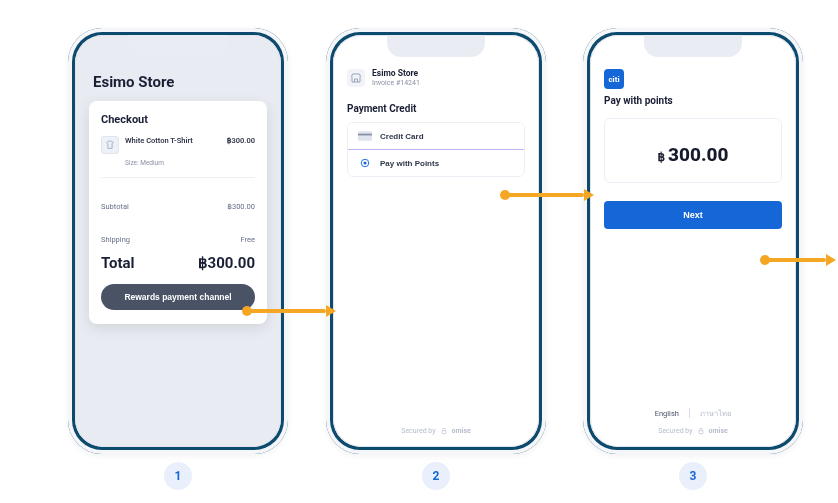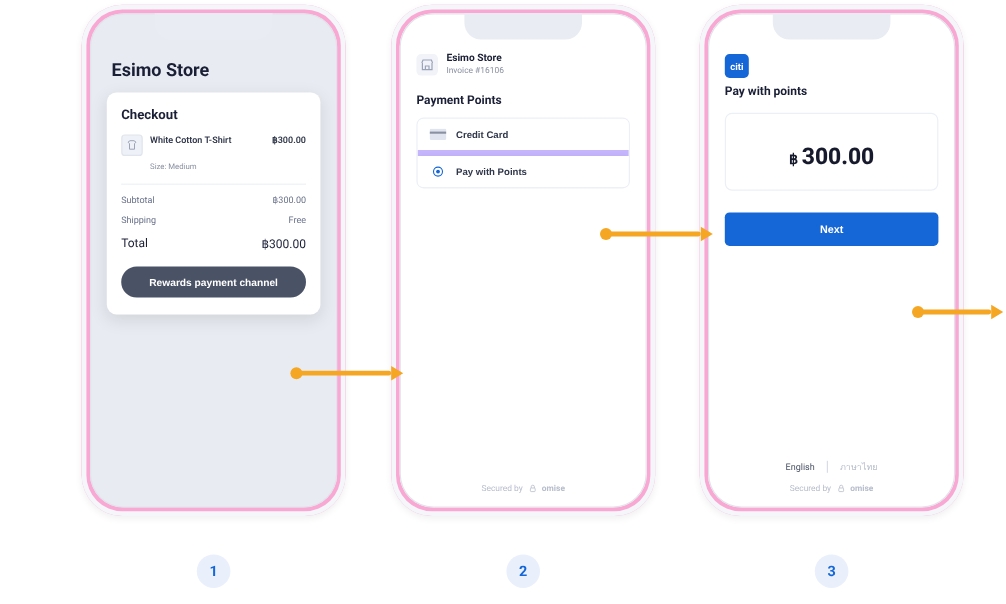--- a/index.html
+++ b/index.html
@@ -16,26 +16,26 @@
     height: 503px;
     box-sizing: border-box;
     overflow: hidden;
   }
 
   
   .phone {
     position: absolute;
     width: 220px;
     height: 426px;
-    background: #f9a8d4;
+    background: #0c4a6e;
     border-radius: 34px;
     box-shadow:
       0 2px 6px rgba(0,0,0,0.06),
       inset 0 0 0 4px #f4f6fa;
-    top: 4px;
+    top: 28px;
   }
   .phone .bezel {
     position: absolute;
     inset: 7px;
     border-radius: 28px;
     background: #ffffff;
     overflow: hidden;
     box-shadow: inset 0 0 0 1px #e0e3ea;
   }
   .phone .notch {
@@ -95,22 +95,22 @@
     border-radius: 3px;
     background: #eef1f7;
     border: 1px solid #e0e4ec;
     flex: none;
     display:flex;align-items:center;justify-content:center;
   }
   .thumb svg { width: 10px; height: 10px; }
   .pname { font-size: 7.5px; font-weight: 600; color: #30374b; }
   .pmeta { font-size: 6.5px; color: #8a90a2; margin-top: 14px;}
   .pprice { margin-left: auto; font-size: 7.5px; font-weight: 600; color: #30374b;}
-  .line { display: flex; justify-content: space-between; font-size: 7.5px; margin-top: 8px; color:#67708a;}
-  .line.total { font-weight: 400; color:#1a1f36; font-size: 10px; margin-top: 10px; justify-content: space-between;}
+  .line { display: flex; justify-content: space-between; font-size: 7.5px; margin-top: 24px; color:#67708a;}
+  .line.total { font-weight: 700; color:#1a1f36; font-size: 15px; margin-top: 10px; justify-content: space-between;}
   .select-btn {
     margin-top: 12px;
     background: #4a5266;
     color: #ffffff;
     border: none;
     border-radius: 16px;
     font-size: 8.5px;
     font-weight: 600;
     height: 26px;
     width: 100%;
@@ -135,21 +135,21 @@
   .p2 .minv  { font-size: 7px; color:#8a90a2;}
   .p2 .pm-title {
     font-size: 10px; font-weight: 700; margin: 16px 0 8px 0;
   }
   .pm-list { border: 1px solid #eceff5; border-radius: 6px; overflow: hidden;}
   .pm-item {
     display: flex; align-items: center; gap: 8px;
     padding: 8px 10px;
     font-size: 8px; font-weight: 600; color:#30374b;
     background:#fff; border:none; width:100%; text-align:left; cursor:pointer;
-    border-bottom: 5px solid #c4b5fd;
+    border-bottom: 1px solid #c4b5fd;
   }
   .pm-item:last-child { border-bottom: none; }
   .pm-item.active {
     background: #ffffff;
     box-shadow: 0 2px 6px rgba(0,0,0,0.08);
     position: relative;
   }
   .pm-ico { width: 14px; height: 10px; flex: none; display:flex; align-items:center;}
   .pm-ico svg { width: 100%; height: 100%; }
   .pm-chevron { margin-left:auto; color:#b4bac9;}
@@ -305,25 +305,25 @@
       <div class="screen">
 
         <div class="merchant-row">
           <div class="mlogo">
             <svg viewBox="0 0 24 24" fill="none" stroke="#9aa3b8" stroke-width="2">
               <path d="M3 9l2-5h14l2 5M4 9v11h16V9M9 20v-6h6v6"></path>
             </svg>
           </div>
           <div>
             <div class="mname">Esimo Store</div>
-            <div class="minv">Invoice #16106</div>
-          </div>
-        </div>
-
-        <div class="pm-title">Payment Points</div>
+            <div class="minv">Invoice #14241</div>
+          </div>
+        </div>
+
+        <div class="pm-title">Payment Credit</div>
 
         <div class="pm-list">
           <button class="pm-item">
             <span class="pm-ico">
               <svg viewBox="0 0 24 16">
                   <rect x="0" y="0" width="24" height="16" rx="2" fill="#dfe4ef"></rect>
                   <rect x="0" y="4" width="24" height="3" fill="#8a90a2"></rect>
                 </svg>
             </span>
             <span>Credit Card</span>

